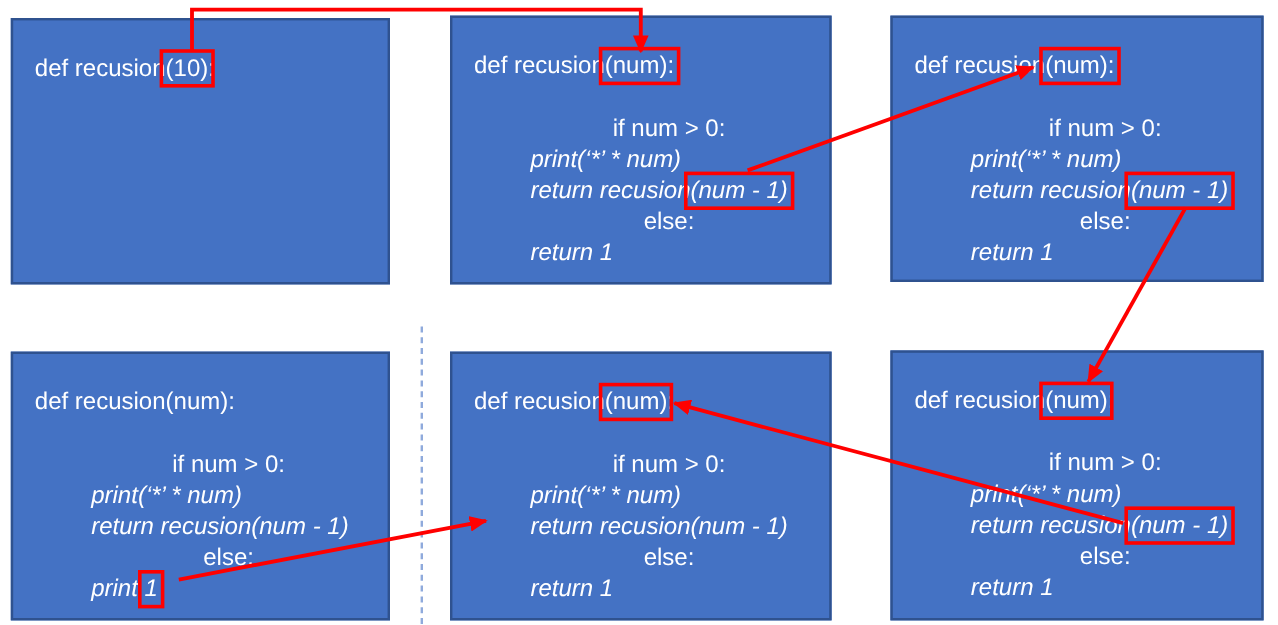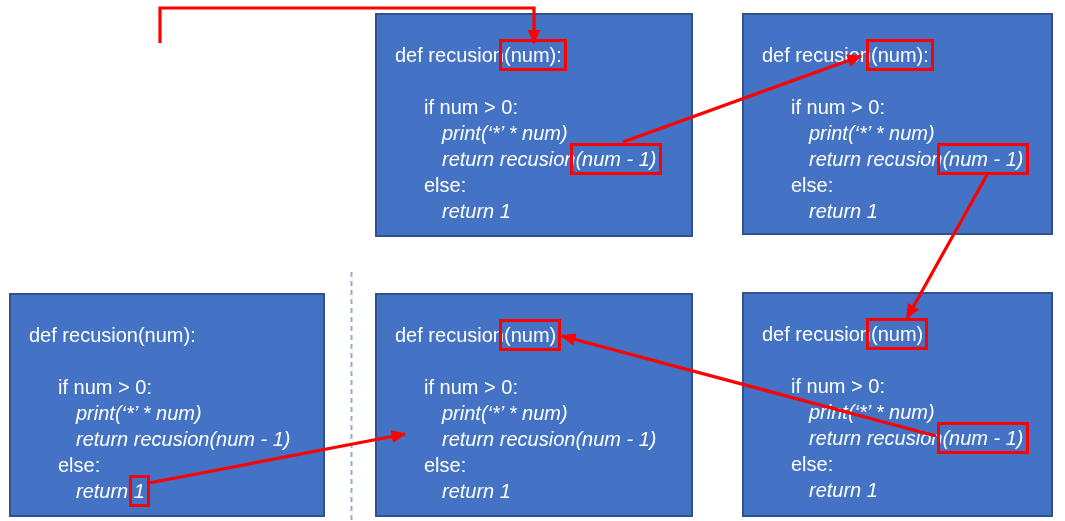--- a/index.html
+++ b/index.html
@@ -23,21 +23,21 @@
     position:absolute;
     box-sizing:border-box;
     background:var(--frame-fill);
     border:2.5px solid var(--frame-border);
     color:var(--code-text);
     font-size:20px;
     line-height:26px;
     padding:27px 0 0 18px;
   }
   .line{min-height:26px;white-space:pre;}
-  .line.i1{margin-left:29px;}
+  .line.i1{margin-left:29px;text-align:center;}
   .line.i2{margin-left:47px;font-style:italic;}
   .hl{
     outline:3.5px solid var(--highlight);
     outline-offset:2px;
   }
   
   #frame0{left:9px;  top:15px;  width:316px; height:222px;}
   #frame1{left:375px; top:13px;  width:318px; height:224px;}
   #frame2{left:742px; top:13px;  width:311px; height:222px;}
   #frame3{left:9px;  top:293px; width:316px; height:224px;}
@@ -46,20 +46,23 @@
   .overlay{
     position:absolute;left:0;top:0;width:1065px;height:521px;
     pointer-events:none;
   }
 </style>
 </head>
 <body>
 
 <div class="canvas">
 
+  <div class="codebox" id="frame0">
+      <div class="line i0"><span class="plain">def recusion</span><span class="hl">(10)</span><span class="plain">:</span></div>
+    </div>
   <div class="codebox" id="frame1">
       <div class="line i0"><span class="plain">def recusion</span><span class="hl">(num):</span></div>
       <div class="line i0">&nbsp;</div>
       <div class="line i1"><span class="plain">if num &gt; 0:</span></div>
       <div class="line i2"><span class="plain">print(‘*’ * num)</span></div>
       <div class="line i2"><span class="plain">return recusion</span><span class="hl">(num - 1)</span></div>
       <div class="line i1"><span class="plain">else:</span></div>
       <div class="line i2"><span class="plain">return 1</span></div>
     </div>
   <div class="codebox" id="frame2">
@@ -71,21 +74,21 @@
       <div class="line i1"><span class="plain">else:</span></div>
       <div class="line i2"><span class="plain">return 1</span></div>
     </div>
   <div class="codebox" id="frame3">
       <div class="line i0"><span class="plain">def recusion(num):</span></div>
       <div class="line i0">&nbsp;</div>
       <div class="line i1"><span class="plain">if num &gt; 0:</span></div>
       <div class="line i2"><span class="plain">print(‘*’ * num)</span></div>
       <div class="line i2"><span class="plain">return recusion(num - 1)</span></div>
       <div class="line i1"><span class="plain">else:</span></div>
-      <div class="line i2"><span class="plain">return </span><span class="hl">1</span></div>
+      <div class="line i2"><span class="plain">print </span><span class="hl">1</span></div>
     </div>
   <div class="codebox" id="frame4">
       <div class="line i0"><span class="plain">def recusion</span><span class="hl">(num)</span><span class="plain">:</span></div>
       <div class="line i0">&nbsp;</div>
       <div class="line i1"><span class="plain">if num &gt; 0:</span></div>
       <div class="line i2"><span class="plain">print(‘*’ * num)</span></div>
       <div class="line i2"><span class="plain">return recusion(num - 1)</span></div>
       <div class="line i1"><span class="plain">else:</span></div>
       <div class="line i2"><span class="plain">return 1</span></div>
     </div>

